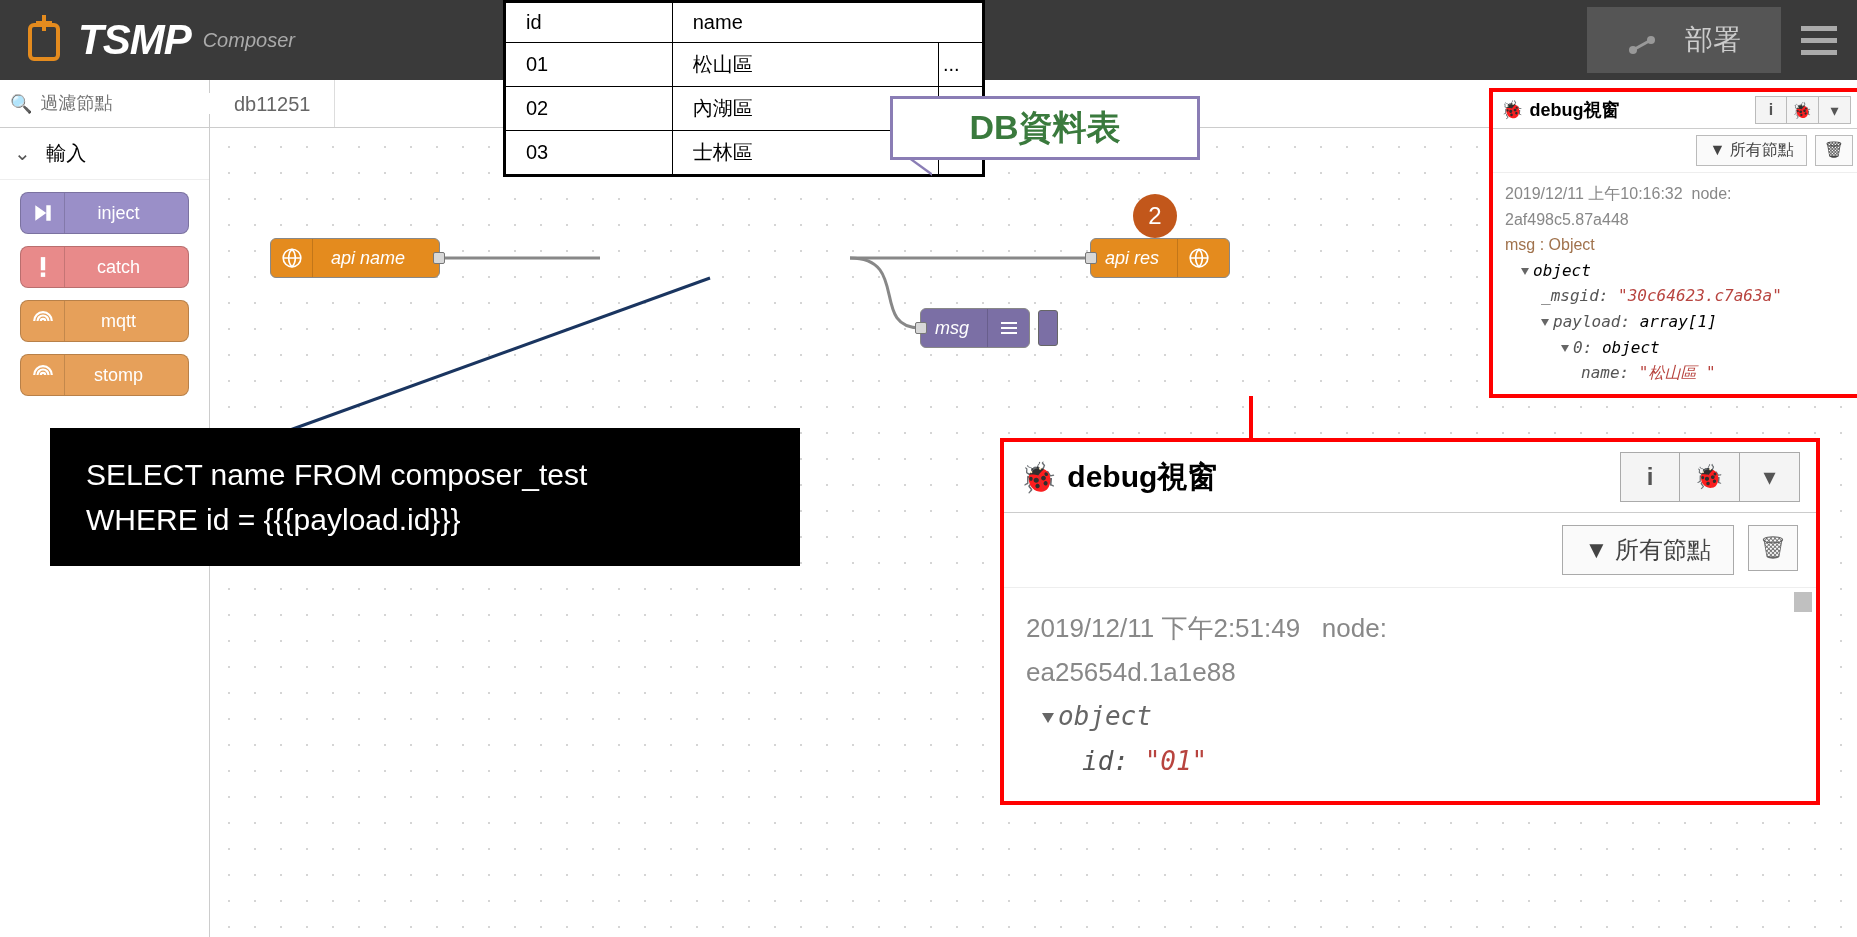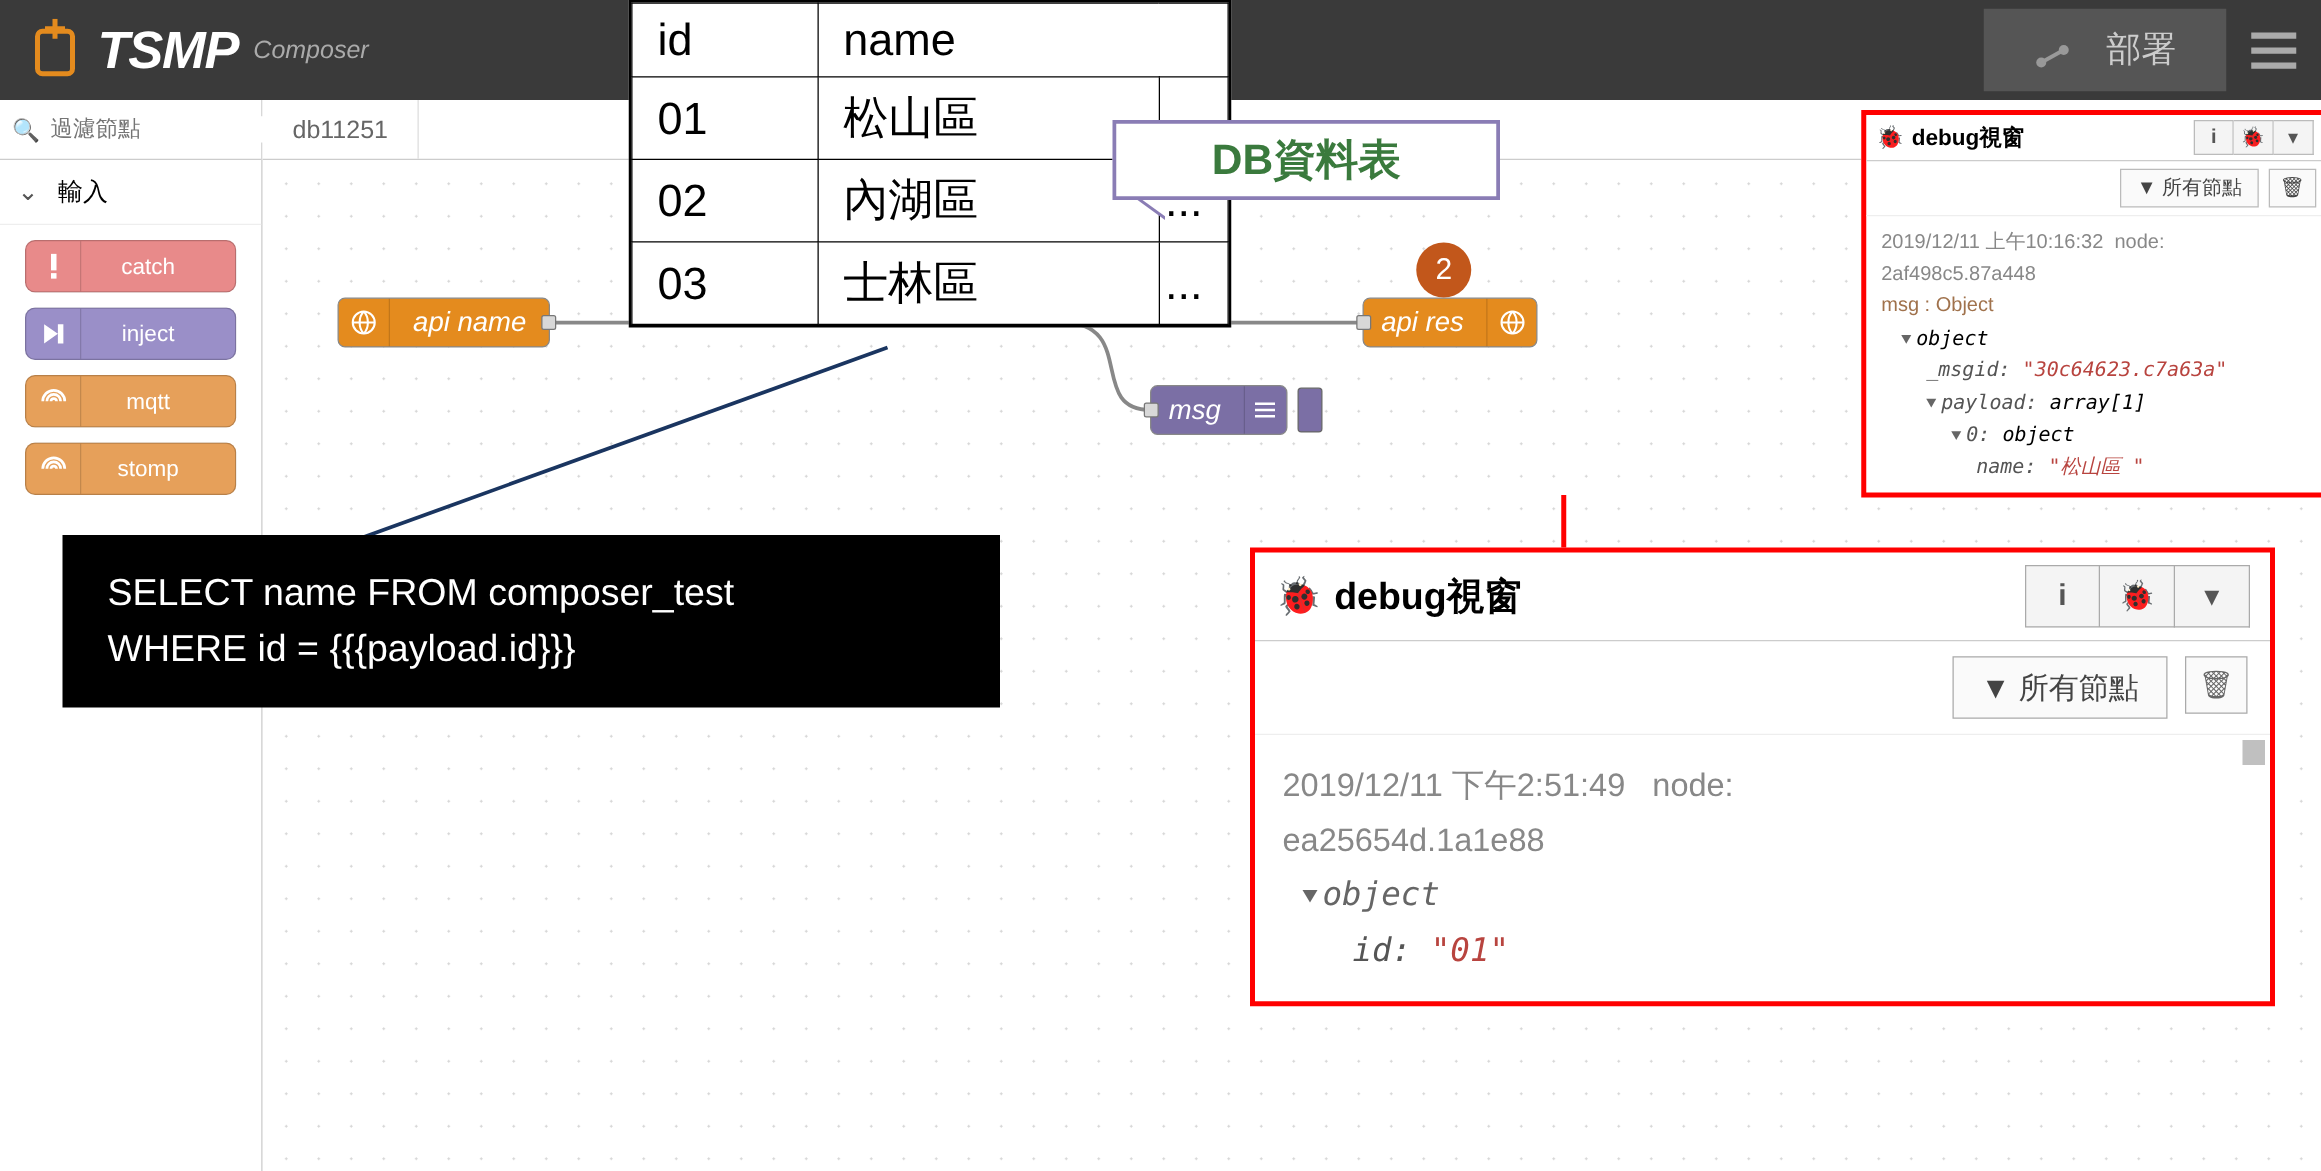--- a/index.html
+++ b/index.html
@@ -28,34 +28,34 @@
 .palette-node .pn-icon-box { position: absolute; left: 0; top: 0; bottom: 0; width: 44px; display: flex; align-items: center; justify-content: center; border-right: 1px solid rgba(0,0,0,0.15); }
 
 
 .tabbar { position: absolute; top: 80px; left: 210px; right: 0; height: 48px; background: #fff; border-bottom: 1px solid #ccc; display: flex; }
 .tab { padding: 0 24px; line-height: 48px; font-size: 20px; color: #666; border-right: 1px solid #ddd; cursor: pointer; }
 
 
 .canvas { position: absolute; top: 128px; left: 210px; right: 0; bottom: 0; background-image: radial-gradient(circle, #d5d5d5 1px, transparent 1px); background-size: 26px 26px; background-position: 6px 6px; }
 
 
-.flow-node { position: absolute; height: 40px; border-radius: 6px; display: flex; align-items: center; color: #fff; font-style: italic; font-size: 22px; border: 1px solid #888; }
+.flow-node { position: absolute; height: 40px; border-radius: 6px; display: flex; align-items: center; color: #fff; font-style: italic; font-size: 18px; border: 1px solid #888; }
 .fn-icon { width: 42px; height: 100%; display: flex; align-items: center; justify-content: center; border-right: 1px solid rgba(0,0,0,0.15); }
 .fn-icon-right { border-right: none; border-left: 1px solid rgba(0,0,0,0.15); }
 .fn-label { padding: 0 18px; white-space: nowrap; }
 .port { width: 12px; height: 12px; background: #d8d8d8; border: 1px solid #777; border-radius: 2px; position: absolute; top: 50%; transform: translateY(-50%); }
 .port-in { left: -6px; }
 .port-out { right: -6px; }
 
 .wire { position: absolute; pointer-events: none; }
 
 
 .db-table { position: absolute; top: -128px; left: 293px; width: 482px; background: #fff; border: 2px solid #000; }
 .db-table table { width: 100%; border-collapse: collapse; }
-.db-table th, .db-table td { border: 1px solid #000; padding: 8px 20px; font-size: 36px; text-align: left; }
+.db-table th, .db-table td { border: 1px solid #000; padding: 8px 20px; font-size: 20px; text-align: left; }
 .db-table th { font-weight: normal; }
 .db-table .ellipsis { text-align: left; padding-left: 4px; width: 44px; }
 
 
 .callout { position: absolute; left: 680px; top: -48px; width: 310px; height: 64px; border: 3px solid #8a7db5; background: #fff; display: flex; align-items: center; justify-content: center; font-size: 34px; color: #3a7a3d; font-weight: 700; margin-top: 16px; }
 .callout-tail { position: absolute; left: 700px; top: 16px; width: 0; height: 0; border-top: 16px solid transparent; border-bottom: 16px solid transparent; border-right: 22px solid #8a7db5; }
 .callout-tail::after { content:""; position: absolute; left: 4px; top: -13px; border-top: 13px solid transparent; border-bottom: 13px solid transparent; border-right: 18px solid #fff; }
 
 
 .sql-box { position: absolute; left: -160px; top: 300px; width: 750px; background: #000; color: #fff; padding: 24px 36px; font-size: 30px; line-height: 1.5; font-family: Arial; }
@@ -140,36 +140,36 @@
 
 <div class="sidebar-left">
   <div class="search-box">
     <span class="search-icon">🔍</span>
     <input class="search-input" placeholder="過濾節點" style="">
   </div>
   <div class="category">
     <span class="cat-arrow">⌄</span>
     <span>輸入</span>
   </div>
+  <div class="palette-node" style="background:#9a8fc8">
+    <span class="pn-icon-box">
+        <svg width="22" height="22" viewBox="0 0 20 20">
+          <path d="M3 3 L13 10 L3 17 Z M13 3 L17 3 L17 17 L13 17" fill="#fff"></path>
+        </svg>
+      </span>
+    <span>inject</span>
+  </div>
   <div class="palette-node" style="background:#e88a8a">
     <span class="pn-icon-box">
         <svg width="16" height="22" viewBox="0 0 10 20">
           <rect x="3" y="1" width="4" height="12" fill="#fff"></rect>
           <rect x="3" y="15" width="4" height="4" fill="#fff"></rect>
         </svg>
       </span>
     <span>catch</span>
-  </div>
-  <div class="palette-node" style="background:#9a8fc8">
-    <span class="pn-icon-box">
-        <svg width="22" height="22" viewBox="0 0 20 20">
-          <path d="M3 3 L13 10 L3 17 Z M13 3 L17 3 L17 17 L13 17" fill="#fff"></path>
-        </svg>
-      </span>
-    <span>inject</span>
   </div>
   <div class="palette-node" style="background:#e6a05a">
     <span class="pn-icon-box">
         <svg width="22" height="22" viewBox="0 0 20 20">
           <path d="M2 10 A8 8 0 0 1 18 10 M5 10 A5 5 0 0 1 15 10 M8 10 A2 2 0 0 1 12 10" fill="none" stroke="#fff" stroke-width="2"></path>
         </svg>
       </span>
     <span>mqtt</span>
   </div>
   <div class="palette-node" style="background:#e6a05a">

